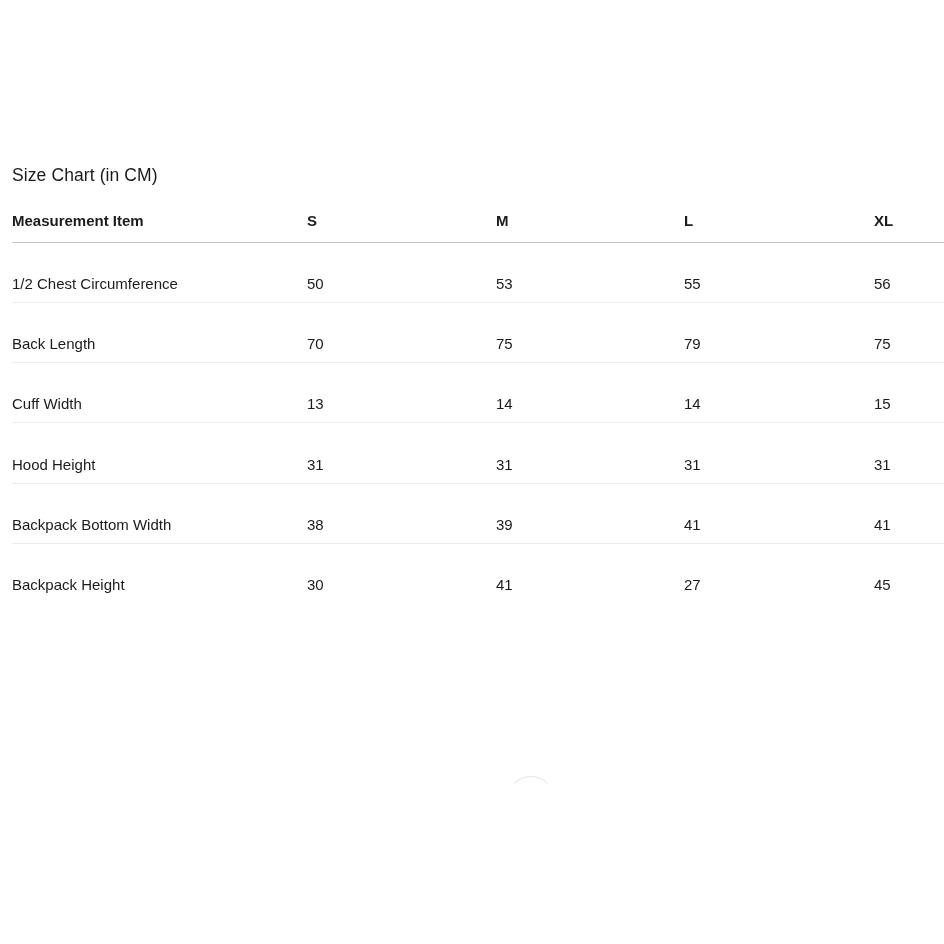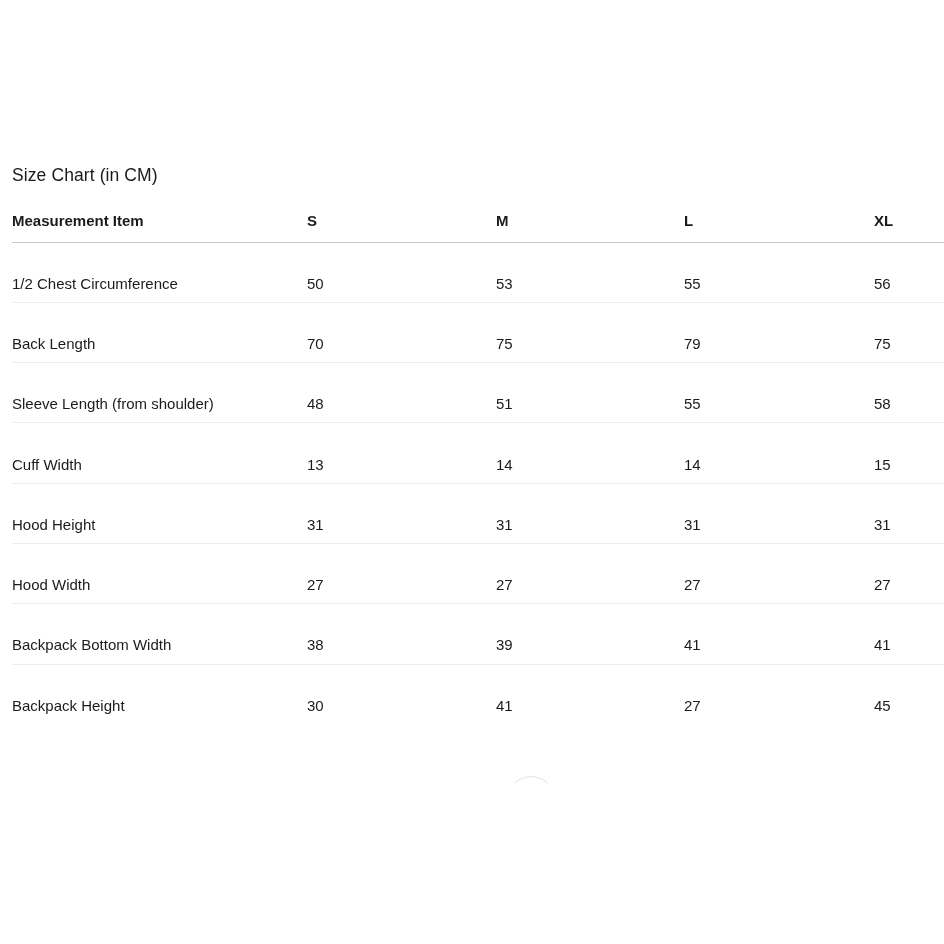--- a/index.html
+++ b/index.html
@@ -100,46 +100,32 @@
         <td>56</td>
       </tr>
       <tr>
         <td>Back Length</td>
         <td>70</td>
         <td>75</td>
         <td>79</td>
         <td>75</td>
       </tr>
       <tr>
-        <td>Sleeve Length (from shoulder)</td>
-        <td>48</td>
-        <td>51</td>
-        <td>55</td>
-        <td>58</td>
-      </tr>
-      <tr>
         <td>Cuff Width</td>
         <td>13</td>
         <td>14</td>
         <td>14</td>
         <td>15</td>
       </tr>
       <tr>
         <td>Hood Height</td>
         <td>31</td>
         <td>31</td>
         <td>31</td>
         <td>31</td>
-      </tr>
-      <tr>
-        <td>Hood Width</td>
-        <td>27</td>
-        <td>27</td>
-        <td>27</td>
-        <td>27</td>
       </tr>
       <tr>
         <td>Backpack Bottom Width</td>
         <td>38</td>
         <td>39</td>
         <td>41</td>
         <td>41</td>
       </tr>
       <tr>
         <td>Backpack Height</td>

